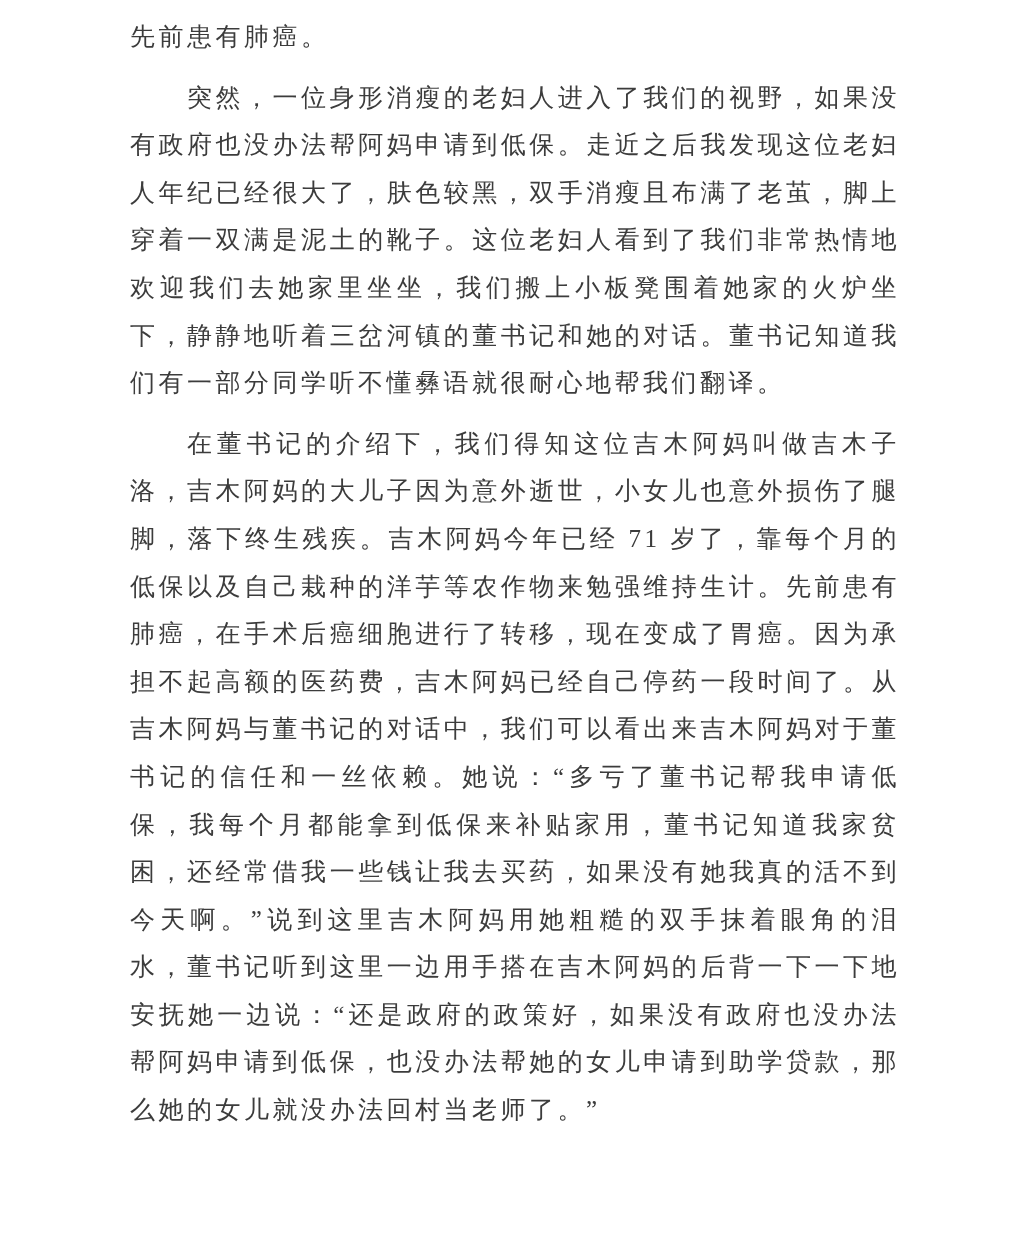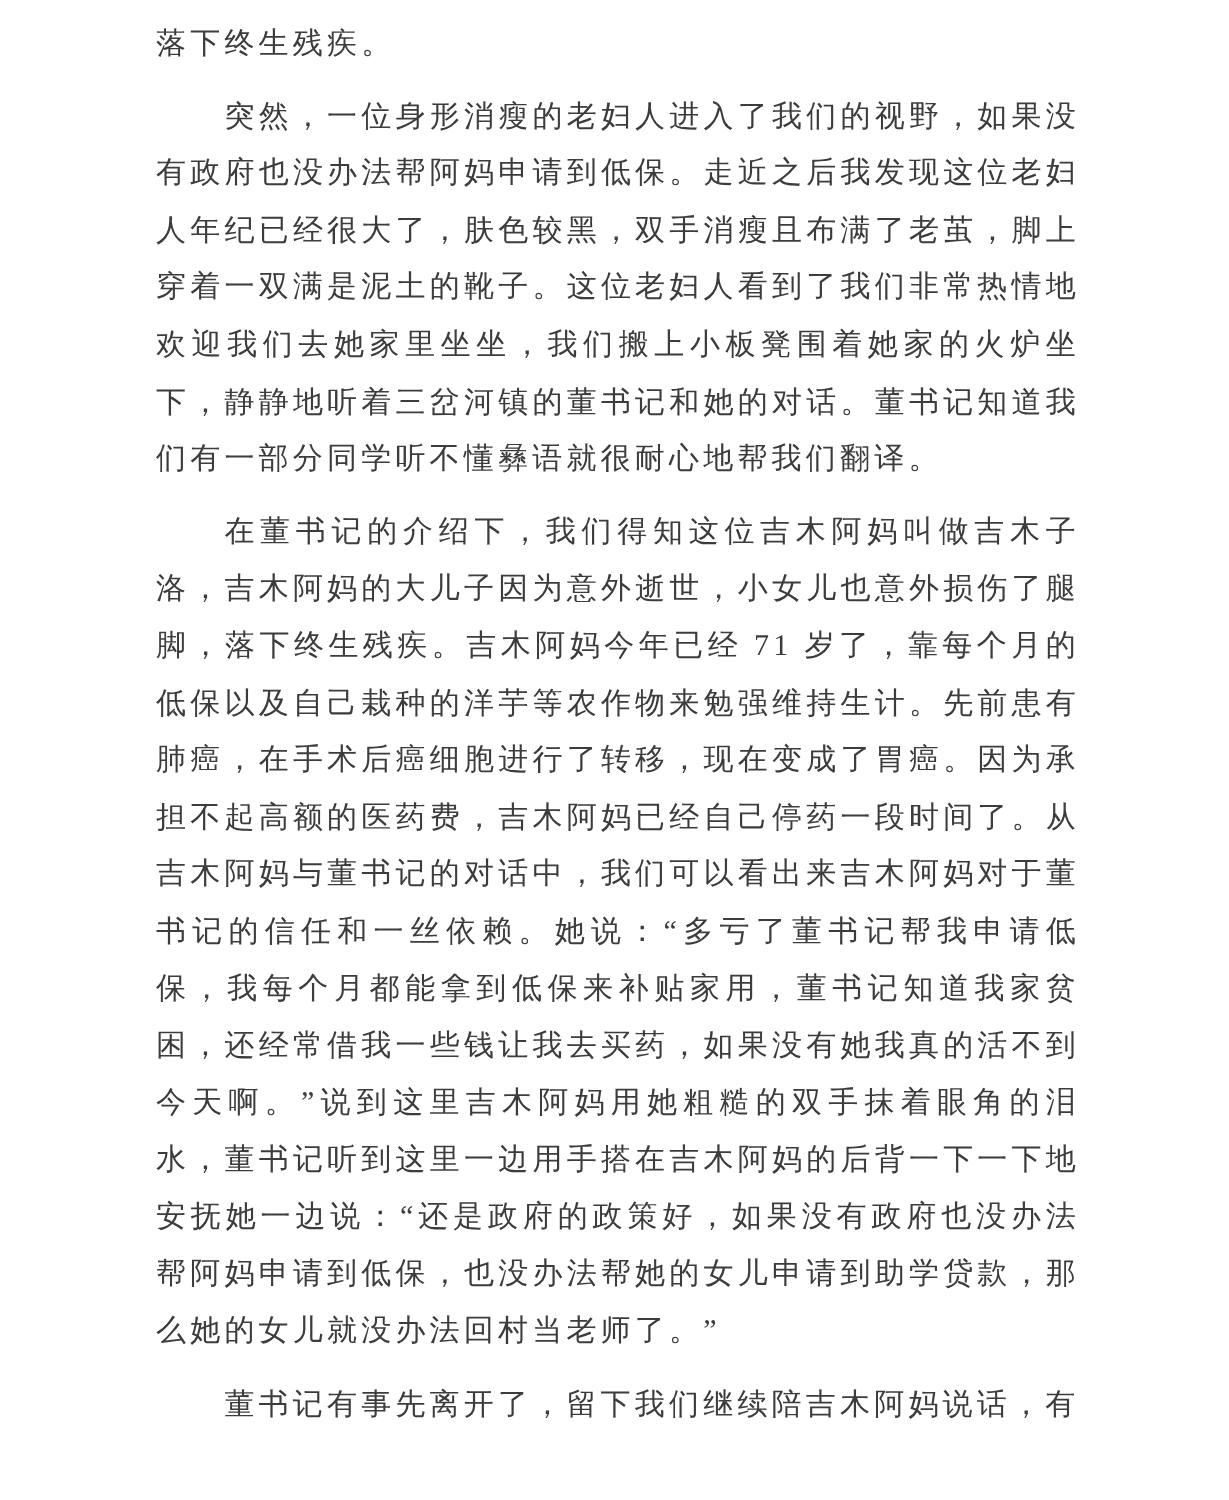--- a/index.html
+++ b/index.html
@@ -32,18 +32,17 @@
   }
   .content p.indent {
     text-indent: 57px;
   }
 </style>
 </head>
 <body>
 
 <div class="page">
   <div class="content">
-    <p>落下终生残疾。</p>
+    <p>先前患有肺癌。</p>
     <p class="indent">突然，一位身形消瘦的老妇人进入了我们的视野，如果没有政府也没办法帮阿妈申请到低保。走近之后我发现这位老妇人年纪已经很大了，肤色较黑，双手消瘦且布满了老茧，脚上穿着一双满是泥土的靴子。这位老妇人看到了我们非常热情地欢迎我们去她家里坐坐，我们搬上小板凳围着她家的火炉坐下，静静地听着三岔河镇的董书记和她的对话。董书记知道我们有一部分同学听不懂彝语就很耐心地帮我们翻译。</p>
     <p class="indent">在董书记的介绍下，我们得知这位吉木阿妈叫做吉木子洛，吉木阿妈的大儿子因为意外逝世，小女儿也意外损伤了腿脚，落下终生残疾。吉木阿妈今年已经 71 岁了，靠每个月的低保以及自己栽种的洋芋等农作物来勉强维持生计。先前患有肺癌，在手术后癌细胞进行了转移，现在变成了胃癌。因为承担不起高额的医药费，吉木阿妈已经自己停药一段时间了。从吉木阿妈与董书记的对话中，我们可以看出来吉木阿妈对于董书记的信任和一丝依赖。她说：“多亏了董书记帮我申请低保，我每个月都能拿到低保来补贴家用，董书记知道我家贫困，还经常借我一些钱让我去买药，如果没有她我真的活不到今天啊。”说到这里吉木阿妈用她粗糙的双手抹着眼角的泪水，董书记听到这里一边用手搭在吉木阿妈的后背一下一下地安抚她一边说：“还是政府的政策好，如果没有政府也没办法帮阿妈申请到低保，也没办法帮她的女儿申请到助学贷款，那么她的女儿就没办法回村当老师了。”</p>
-    <p class="indent">董书记有事先离开了，留下我们继续陪吉木阿妈说话，有</p>
   </div>
 </div>
 
 </body></html>

